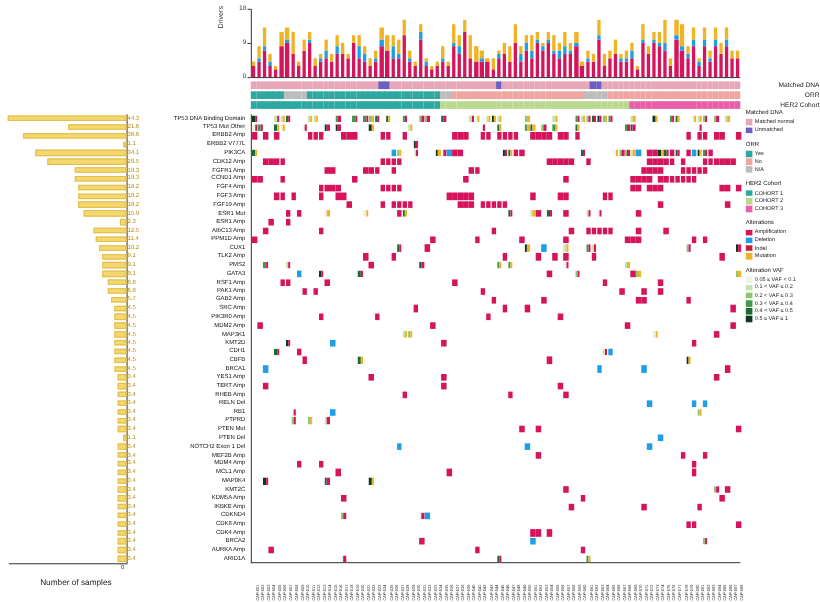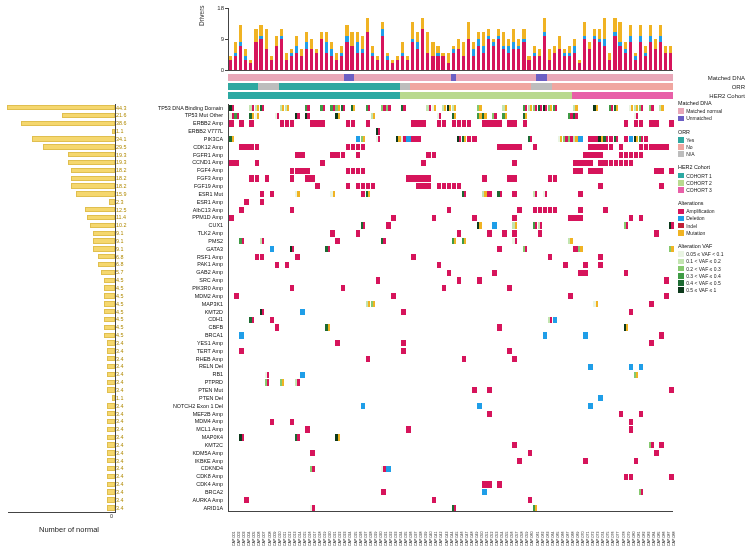--- a/index.html
+++ b/index.html
@@ -871,21 +871,21 @@
         <div class="fbar" style="top: 361.943px; width: 8.28894px;"></div>
         <div class="fbar" style="top: 369.789px; width: 8.28894px;"></div>
         <div class="fbar" style="top: 377.635px; width: 8.28894px;"></div>
         <div class="fbar" style="top: 385.482px; width: 8.28894px;"></div>
         <div class="fbar" style="top: 393.328px; width: 8.28894px;"></div>
         <div class="fbar" style="top: 401.174px; width: 8.28894px;"></div>
       </div>
   </div>
   <div id="freq-xaxis"></div>
   <div id="freq-zero">0</div>
-  <div id="freq-title">Number of normal</div>
+  <div id="freq-title">Number of samples</div>
 
   <div id="gene-labels">
       <div class="frow-label" style="top: 0.549231px; left: 0px; width: 26px; text-align: left;">44.3</div>
       <div class="gene-label" style="top: 0.549231px;">TP53 DNA Binding Domain</div>
       <div class="frow-label" style="top: 8.39538px; left: 0px; width: 26px; text-align: left;">21.6</div>
       <div class="gene-label" style="top: 8.39538px;">TP53 Mut Other</div>
       <div class="frow-label" style="top: 16.2415px; left: 0px; width: 26px; text-align: left;">38.6</div>
       <div class="gene-label" style="top: 16.2415px;">ERBB2 Amp</div>
       <div class="frow-label" style="top: 24.0877px; left: 0px; width: 26px; text-align: left;">1.1</div>
       <div class="gene-label" style="top: 24.0877px;">ERBB2 V777L</div>

